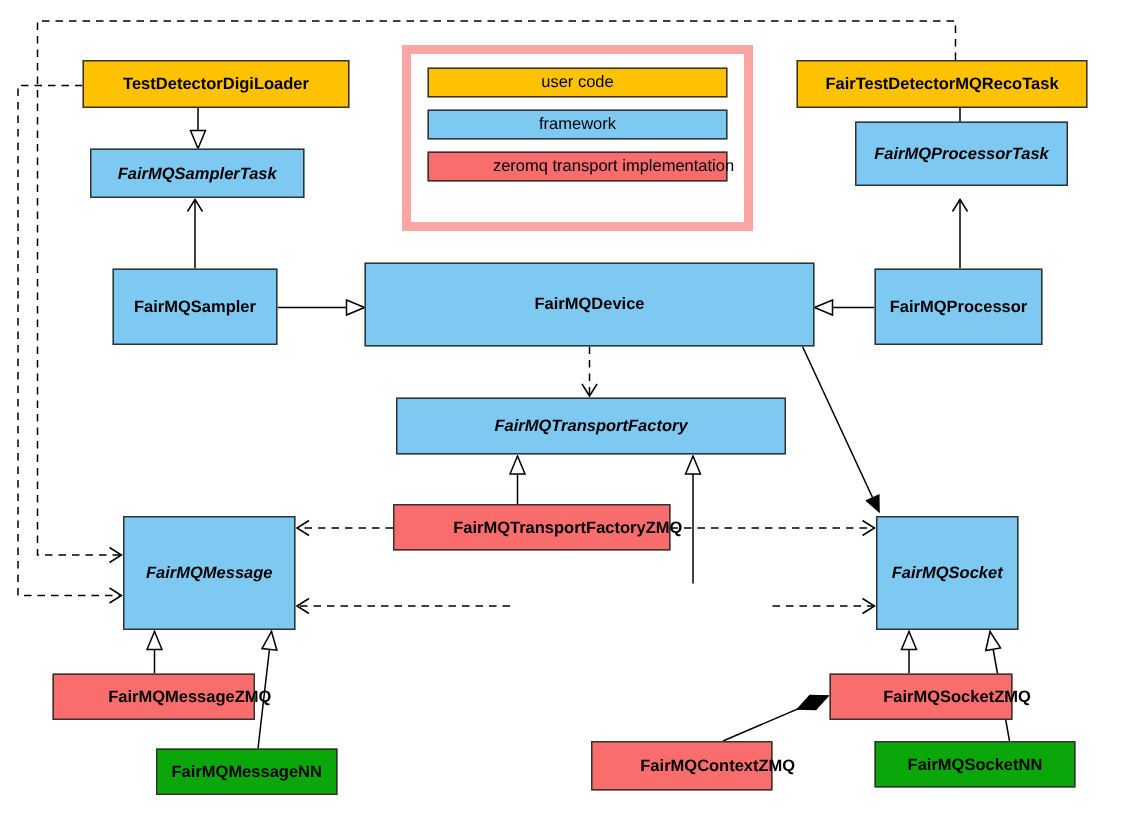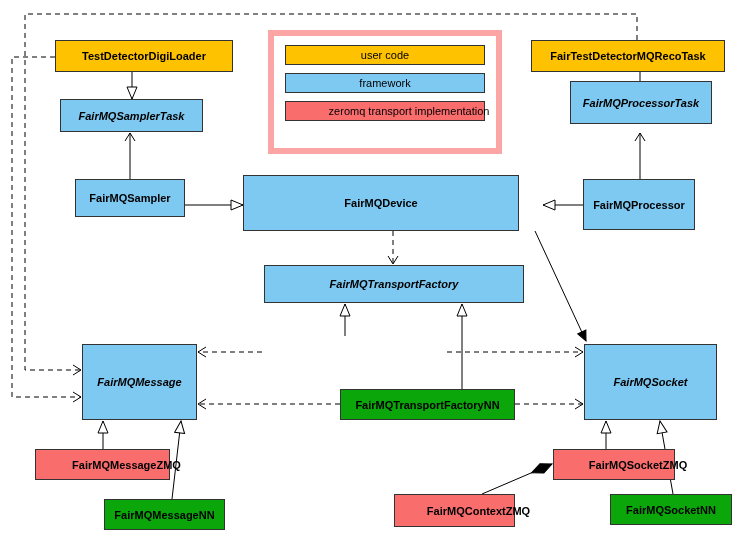--- a/index.html
+++ b/index.html
@@ -116,66 +116,66 @@
   </div>
 
   <div class="node cat-framework abstract" style="left:60px;top:99px;width:143px;height:33px">
     <span>FairMQSamplerTask</span>
   </div>
 
   <div class="node cat-framework abstract" style="left:570px;top:81px;width:142px;height:43px">
     <span>FairMQProcessorTask</span>
   </div>
 
-  <div class="node cat-framework" style="left:75px;top:179px;width:110px;height:38px">
+  <div class="node cat-framework" style="left:75px;top:179px;width:110px;height:51px">
     <span>FairMQSampler</span>
   </div>
 
-  <div class="node cat-framework" style="left:243px;top:175px;width:276px;height:56px">
+  <div class="node cat-framework" style="left:243px;top:175px;width:300px;height:56px">
     <span>FairMQDevice</span>
   </div>
 
   <div class="node cat-framework" style="left:583px;top:179px;width:112px;height:51px">
     <span>FairMQProcessor</span>
   </div>
 
   <div class="node cat-framework abstract" style="left:264px;top:265px;width:260px;height:38px">
     <span>FairMQTransportFactory</span>
   </div>
 
+  <div class="node cat-zeromq" style="left:262px;top:336px;width:185px;height:31px">
+    <span>FairMQTransportFactoryZMQ</span>
+  </div>
 
-  <div class="node cat-nanomsg" style="left:340px;top:389px;width:175px;height:31px">
-    <span>FairMQTransportFactoryNN</span>
-  </div>
 
   <div class="node cat-framework abstract" style="left:82px;top:344px;width:115px;height:76px">
     <span>FairMQMessage</span>
   </div>
 
-  <div class="node cat-framework abstract" style="left:584px;top:344px;width:133px;height:76px">
+  <div class="node cat-framework abstract" style="left:584px;top:344px;width:95px;height:76px">
     <span>FairMQSocket</span>
   </div>
 
   <div class="node cat-zeromq" style="left:35px;top:449px;width:135px;height:31px">
     <span>FairMQMessageZMQ</span>
   </div>
 
   <div class="node cat-nanomsg" style="left:104px;top:499px;width:121px;height:31px">
     <span>FairMQMessageNN</span>
   </div>
 
   <div class="node cat-zeromq" style="left:394px;top:494px;width:121px;height:33px">
     <span>FairMQContextZMQ</span>
   </div>
 
   <div class="node cat-zeromq" style="left:553px;top:449px;width:122px;height:31px">
     <span>FairMQSocketZMQ</span>
   </div>
 
-  <div class="node cat-nanomsg" style="left:610px;top:494px;width:122px;height:31px">
+  <div class="node cat-nanomsg" style="left:583px;top:494px;width:134px;height:31px">
     <span>FairMQSocketNN</span>
   </div>
 
   <div class="legend">
     <div class="legend-row cat-user-code">
       <span>user code</span>
     </div>
     <div class="legend-row cat-framework">
       <span>framework</span>
     </div>

